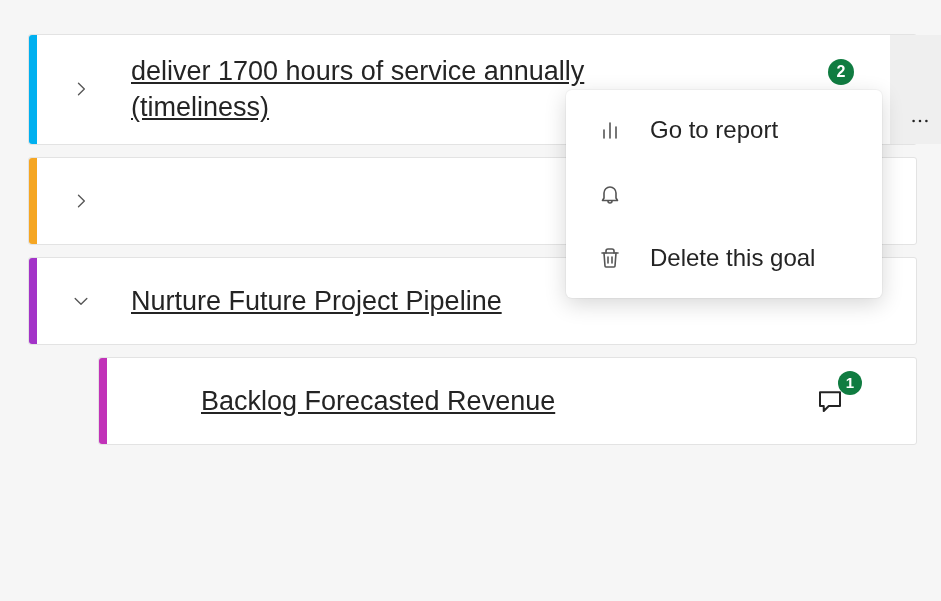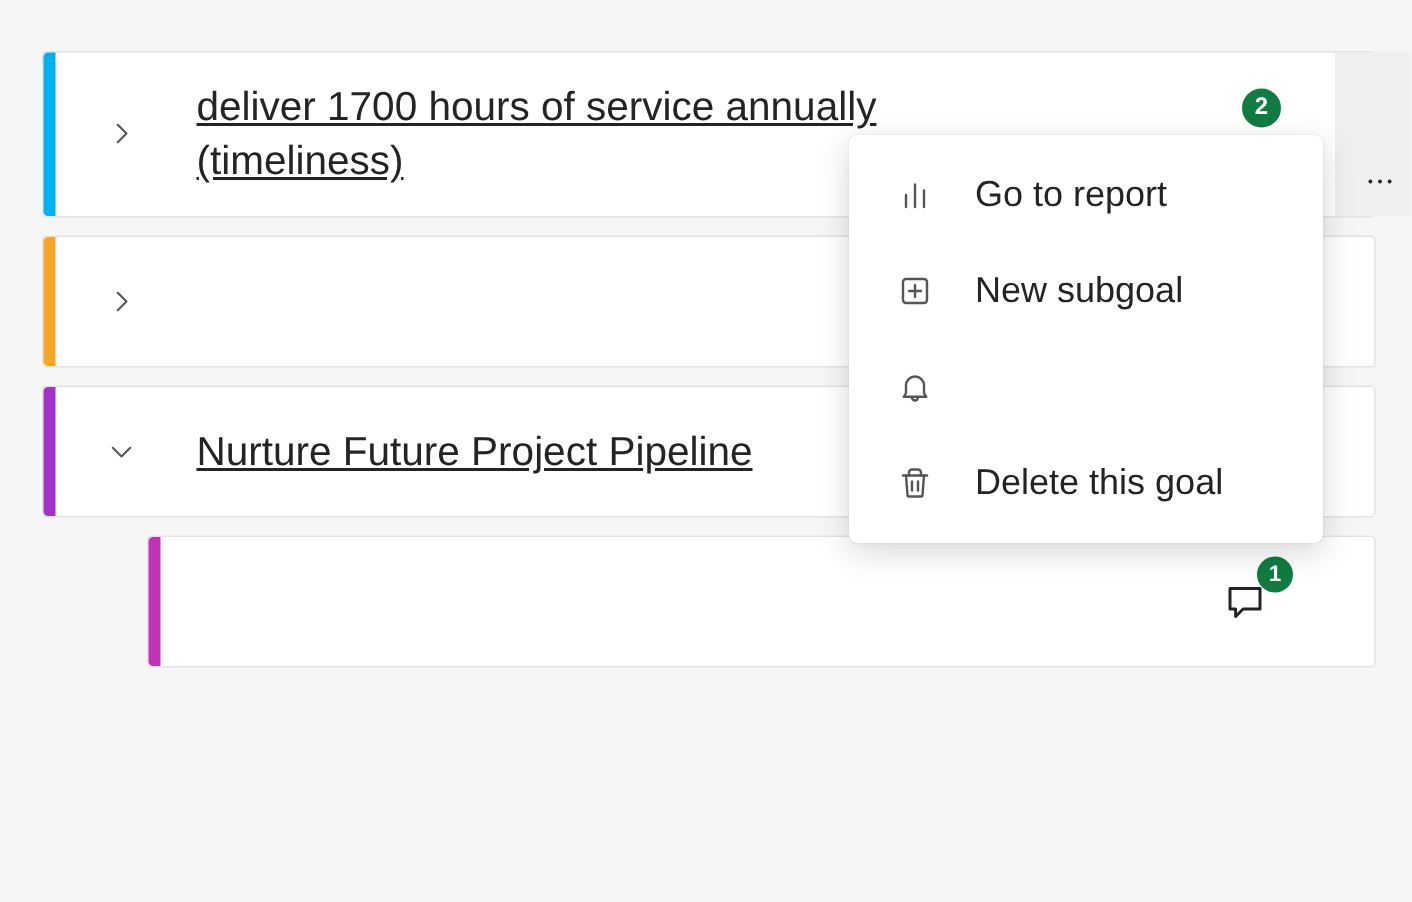--- a/index.html
+++ b/index.html
@@ -147,48 +147,39 @@
     <svg viewBox="0 0 24 24" width="20" height="20">
         <polyline points="5 9 12 16 19 9"></polyline>
       </svg>
   </div>
   <div class="goal-title">Nurture Future Project Pipeline</div>
 </div>
 
 <div class="goal-row row-3 indent">
   <div class="color-bar"></div>
   <div class="expander"></div>
+  <div class="goal-title">Backlog Forecasted Revenue</div>
   <div class="speech-wrap">
     <svg viewBox="0 0 24 24" width="30" height="30">
       <path d="M4 5h16v11H11l-4 4v-4H4z"></path>
     </svg>
     <div class="badge">1</div>
   </div>
 </div>
 
 <div class="context-menu">
   <div class="menu-item">
     <span class="mi-icon">
       <svg viewBox="0 0 24 24" width="24" height="24">
         <line x1="6" y1="20" x2="6" y2="12"></line>
         <line x1="12" y1="20" x2="12" y2="5"></line>
         <line x1="18" y1="20" x2="18" y2="9"></line>
       </svg>
     </span>
     <span>Go to report</span>
-  </div>
-  <div class="menu-item">
-    <span class="mi-icon">
-      <svg viewBox="0 0 24 24" width="24" height="24">
-        <rect x="4" y="4" width="16" height="16" rx="2"></rect>
-        <line x1="12" y1="8" x2="12" y2="16"></line>
-        <line x1="8" y1="12" x2="16" y2="12"></line>
-      </svg>
-    </span>
-    <span>New subgoal</span>
   </div>
   <div class="menu-item">
     <span class="mi-icon">
       <svg viewBox="0 0 24 24" width="24" height="24">
         <path d="M6 16V11a6 6 0 0 1 12 0v5l1.5 2.5H4.5z"></path>
         <path d="M10 19a2 2 0 0 0 4 0"></path>
       </svg>
     </span>
   </div>
   <div class="menu-item">

